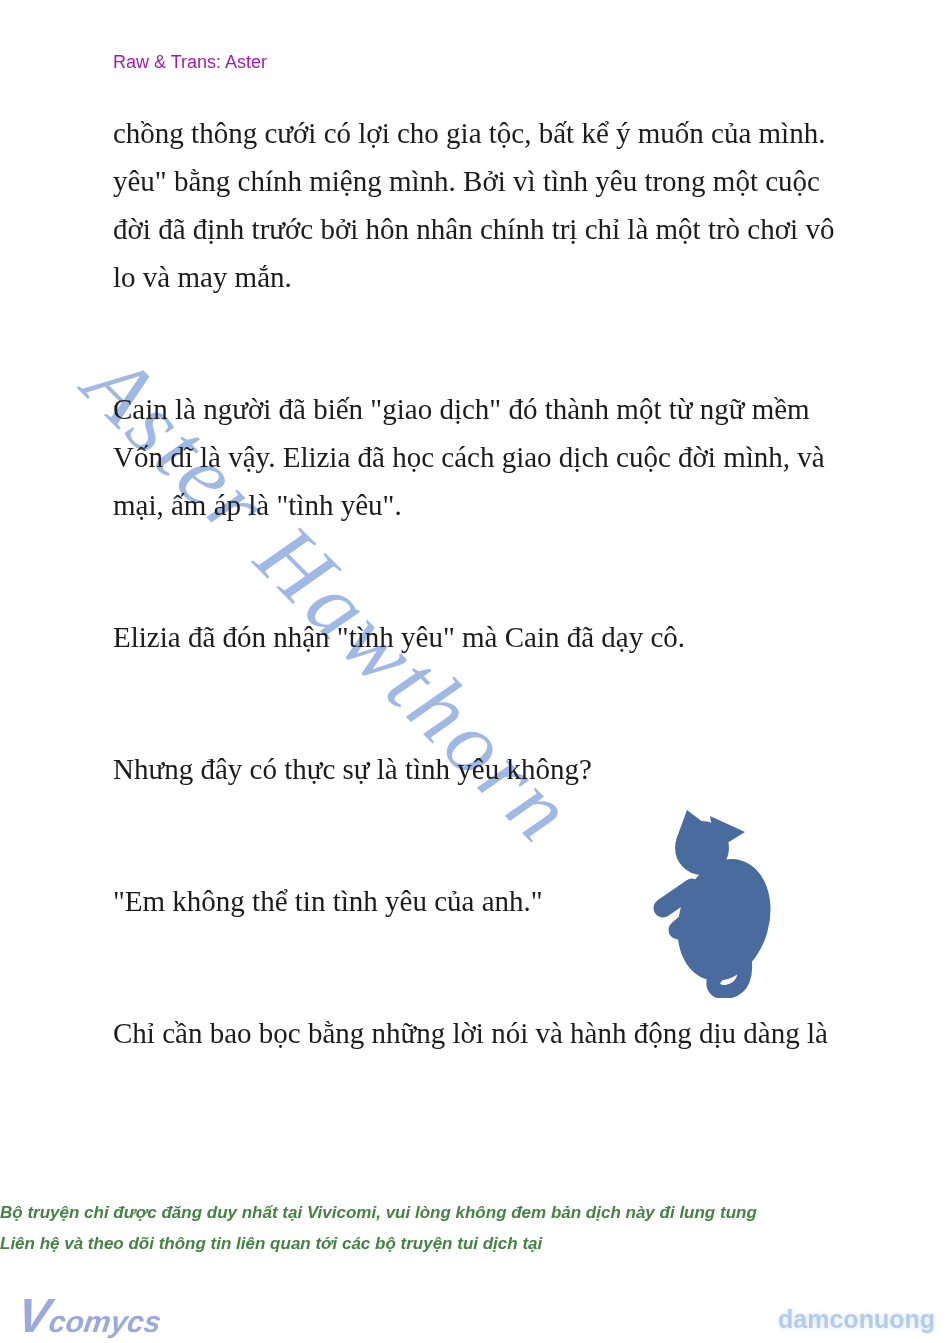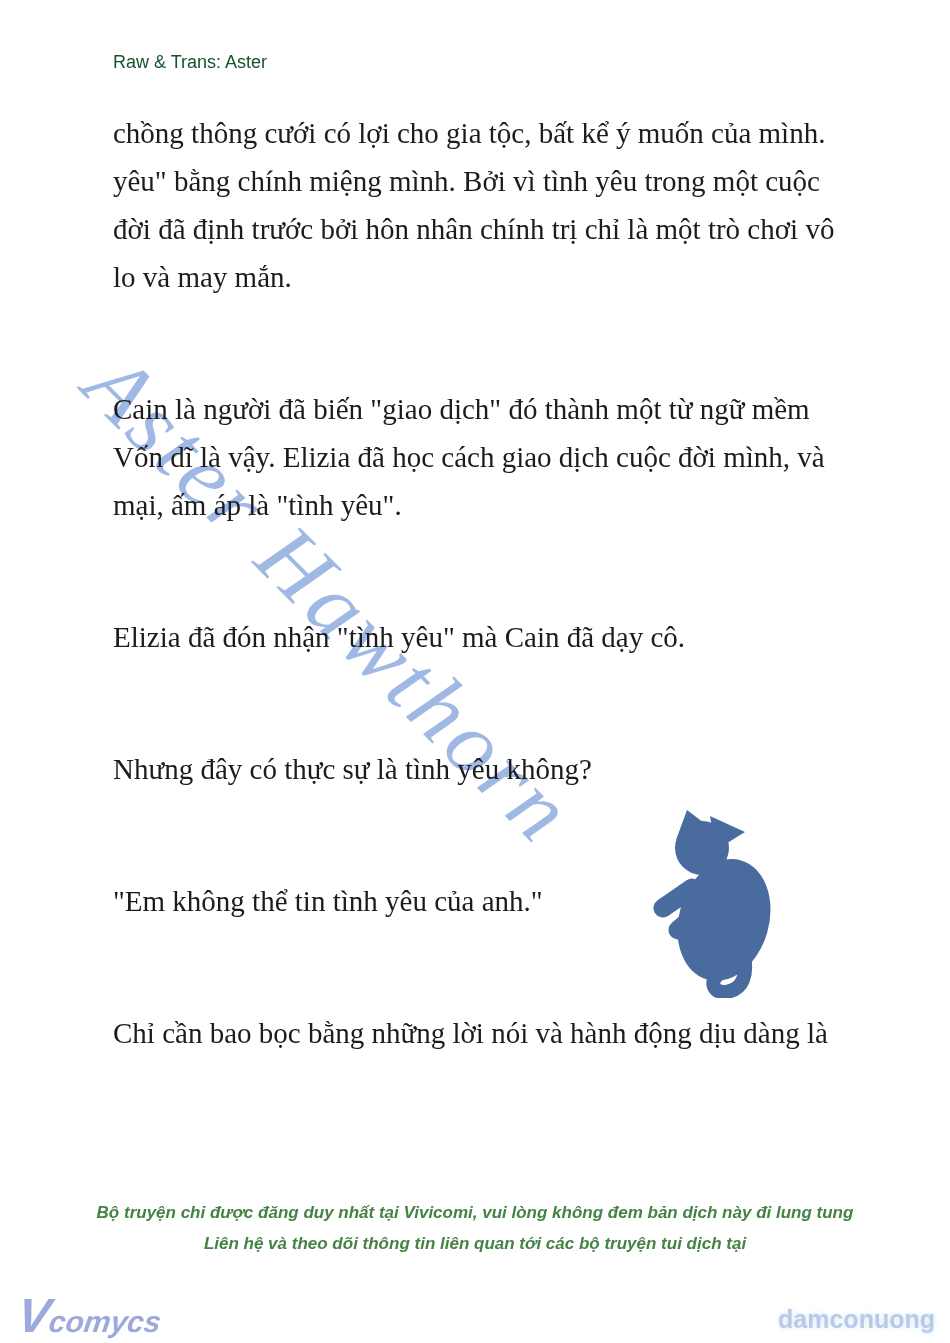--- a/index.html
+++ b/index.html
@@ -14,21 +14,21 @@
     position: absolute; inset: 0;
     width: 950px; height: 1343px;
     background: #ffffff;
     overflow: hidden;
   }
 
   
   .credit {
     position: absolute; left: 113px; top: 52px;
     font-family: "Liberation Sans", sans-serif;
-    font-size: 18px; color: #14532d;
+    font-size: 18px; color: #a21caf;
     z-index: 3;
   }
 
   
   .wm-diagonal {
     position: absolute; left: 138px; top: 333px;
     transform: rotate(45deg);
     transform-origin: 0 0;
     font-family: "Liberation Serif", serif;
     font-style: italic;
@@ -55,21 +55,21 @@
     position: absolute; left: 650px; top: 806px;
     width: 128px; height: 192px;
     z-index: 2;
   }
   .cat .solid { fill: var(--cat_blue, #4a6b9e); }
   .cat .limb  { stroke: var(--cat_blue, #4a6b9e); stroke-linecap: round; fill: none; }
 
   
   .footer {
     position: absolute; left: 0; top: 1197px; width: 950px;
-    text-align: center;
+    text-align: left;
     font-family: "Liberation Sans", sans-serif;
     font-style: italic; font-weight: bold;
     font-size: 17px; line-height: 31px;
     color: var(--footer_green, #448344);
     z-index: 3;
   }
 
   
   .logo {
     position: absolute; left: 18px; top: 1288px;

